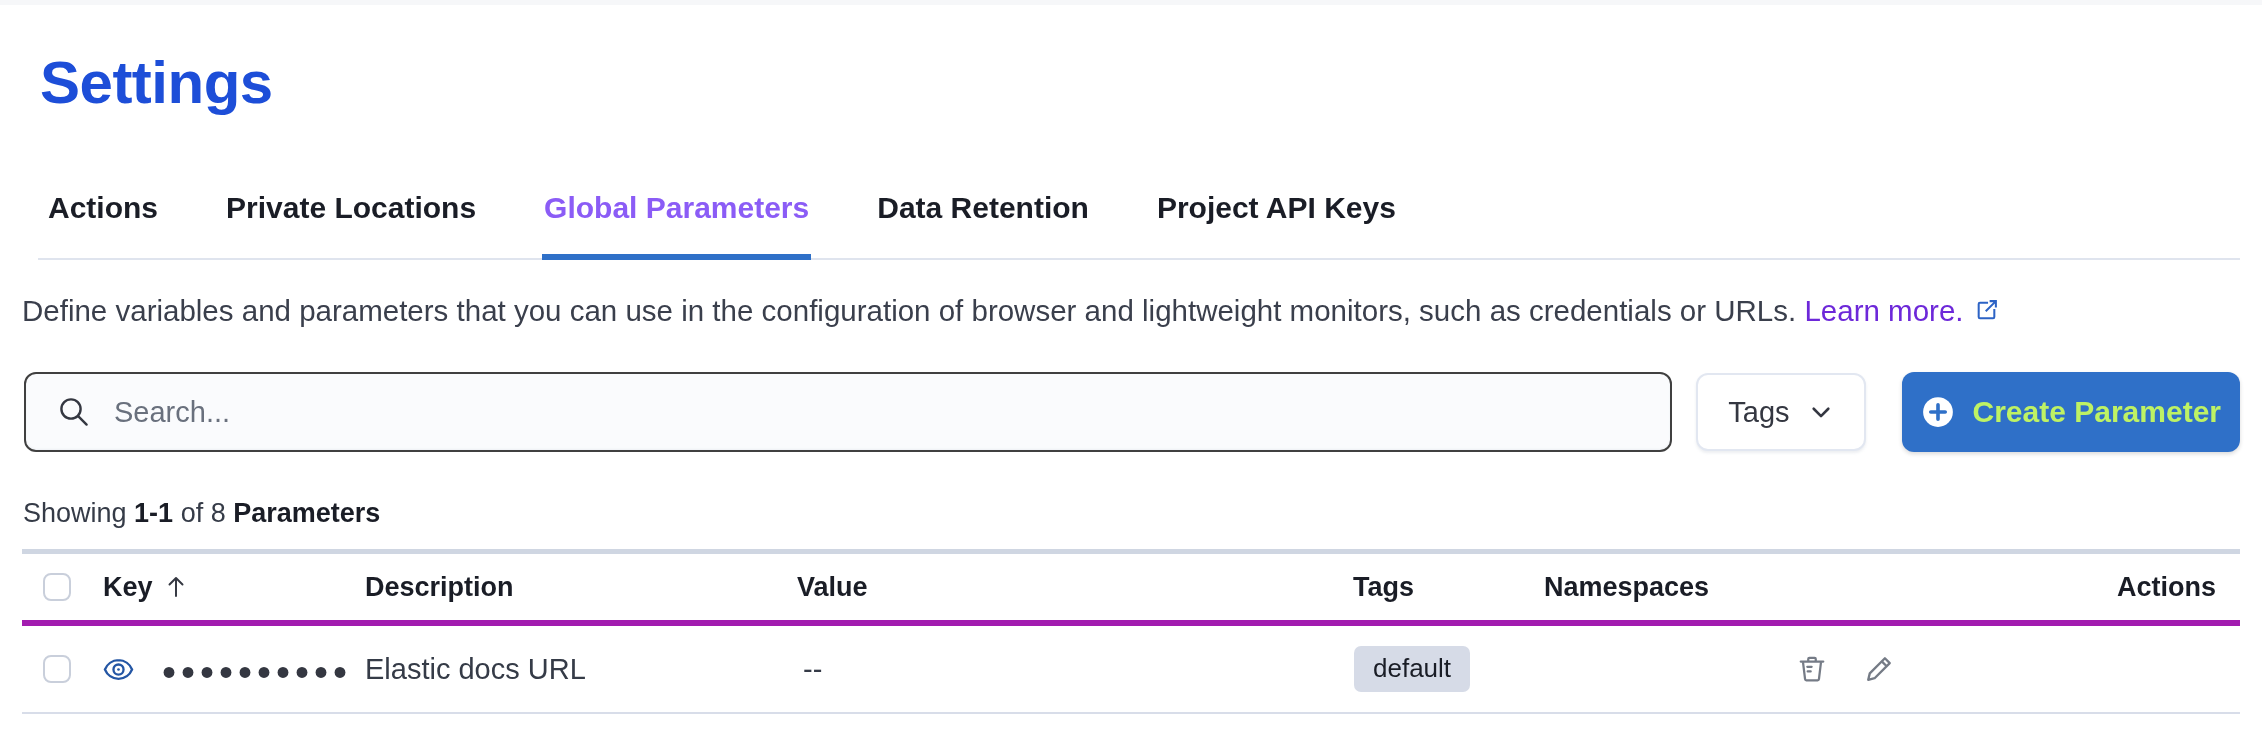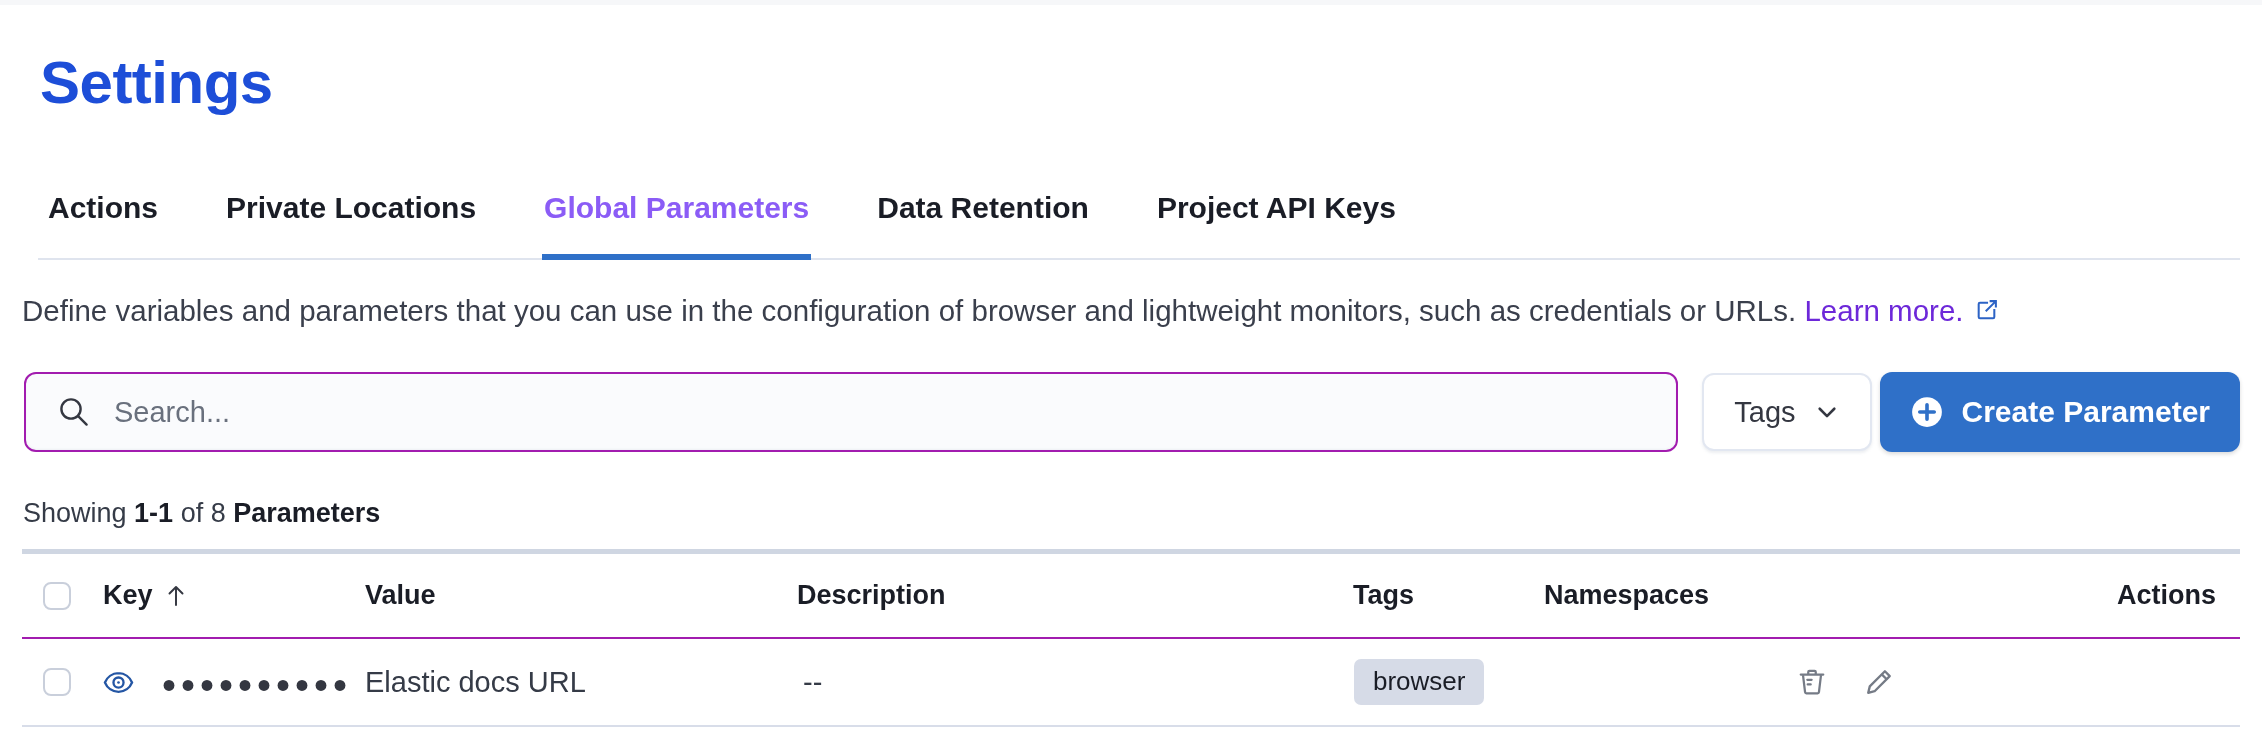--- a/index.html
+++ b/index.html
@@ -33,60 +33,60 @@
     margin: 26px 100px 0 22px;
     font-size: 29.5px; line-height: 50px; color: #3a3f4c;
   }
   .description a { color: #6d28d9; text-decoration: none; }
   .popout-icon { display: inline-block; width: 25px; height: 25px; margin-left: 10px; vertical-align: -2px; }
 
   
   .toolbar { display: flex; align-items: center; margin: 36px 22px 0 24px; }
   .search-box {
     flex: 1; height: 80px; display: flex; align-items: center;
-    background: #fafbfd; border: 2px solid #a21caf; border-radius: 12px;
+    background: #fafbfd; border: 2px solid #404040; border-radius: 12px;
     padding: 0 24px; box-shadow: inset 0 -1px 2px rgba(152,162,179,0.12);
   }
   .search-icon { width: 32px; height: 32px; flex: none; margin: 0 24px 0 8px; }
   .search-input {
     flex: 1; border: none; outline: none; background: transparent;
     font-family: inherit; font-size: 29px; color: #353b47;
   }
   .search-input::placeholder { color: #69707d; }
 
   .tags-button {
     height: 78px; margin-left: 24px; padding: 0 30px;
     display: flex; align-items: center; gap: 18px;
     background: #ffffff; border: 2px solid #e2e7f1; border-radius: 12px;
     box-shadow: 0 2px 3px rgba(152,162,179,0.18);
     font-size: 29px; color: #343741; cursor: pointer; font-family: inherit;
   }
   .chevron-down-icon { width: 26px; height: 26px; }
 
   .create-button {
-    height: 80px; margin-left: 8px; padding: 0 30px;
+    height: 80px; margin-left: 36px; padding: 0 19px;
     display: flex; align-items: center; gap: 18px;
     background: #2f70c8; border: none; border-radius: 12px;
-    font-size: 30px; font-weight: 600; color: #ffffff; cursor: pointer;
+    font-size: 30px; font-weight: 600; color: #bef264; cursor: pointer;
     font-family: inherit; box-shadow: 0 2px 4px rgba(0,0,0,0.15);
   }
   .plus-circle-icon { width: 34px; height: 34px; }
 
   
   .summary { margin: 46px 22px 0 23px; font-size: 27px; color: #353b47; }
   .summary b { font-weight: 700; color: #1a1d26; }
 
   
   .table { margin: 20px 22px 0 22px; border-top: 5px solid #cfd6e2; }
   .trow {
     display: grid;
     grid-template-columns: 72px 262px 432px 550px 190px 390px auto;
     align-items: center;
   }
-  .thead { height: 85px; border-bottom: 2px solid #a21caf; }
+  .thead { height: 72px; border-bottom: 6px solid #a21caf; }
   .thead .cell { font-size: 27px; font-weight: 700; color: #1a1d26; }
   .tbody-row { height: 88px; border-bottom: 2px solid #d8dde9; }
   .tbody-row .cell { font-size: 29px; color: #353b47; }
   .cell { padding-left: 9px; display: flex; align-items: center; }
   .cell.c-check { padding-left: 21px; }
   .cell.c-tags { padding-left: 15px; }
   .cell.c-ns { padding-left: 16px; }
   .cell.c-actions { justify-content: flex-end; padding-right: 24px; gap: 36px; }
 
   .checkbox {
@@ -168,24 +168,24 @@
     <div class="cell c-check">
       <div class="checkbox"></div>
     </div>
     <div class="cell">
       <span>Key</span>
       <svg class="sort-arrow-icon" viewBox="0 0 16 16" fill="none" stroke="#343741" stroke-width="1.2" stroke-linecap="round" stroke-linejoin="round">
         <path d="M8 13.5 V2.8 M4 6.5 L8 2.5 L12 6.5"></path>
       </svg>
     </div>
     <div class="cell">
+      <span>Description</span>
+    </div>
+    <div class="cell">
       <span>Value</span>
-    </div>
-    <div class="cell">
-      <span>Description</span>
     </div>
     <div class="cell c-tags">
       <span>Tags</span>
     </div>
     <div class="cell c-ns">
       <span>Namespaces</span>
     </div>
     <div class="cell c-actions">
       <span>Actions</span>
     </div>
@@ -203,21 +203,21 @@
       </svg>
       <span class="masked-value">••••••••••</span>
     </div>
     <div class="cell">
       <span>Elastic docs URL</span>
     </div>
     <div class="cell c-tags">
       <span>--</span>
     </div>
     <div class="cell c-ns">
-      <span class="badge">browser</span>
+      <span class="badge">default</span>
     </div>
     <div class="cell c-actions">
       <svg class="trash-icon" viewBox="0 0 16 16" fill="none" stroke="#757b86" stroke-width="1.2">
         <path d="M2 4 H14" stroke-linecap="round"></path>
         <path d="M6 4 V2.6 C6 2.25 6.25 2 6.6 2 H9.4 C9.75 2 10 2.25 10 2.6 V4"></path>
         <path d="M3.2 4.3 L4.3 13.4 C4.35 13.75 4.6 14 4.95 14 H11.05 C11.4 14 11.65 13.75 11.7 13.4 L12.8 4.3"></path>
         <path d="M5.5 6.8 H7.8 M5.7 9.3 H7.3" stroke-linecap="round"></path>
       </svg>
       <svg class="pencil-icon" viewBox="0 0 16 16" fill="none" stroke="#757b86" stroke-width="1.2" stroke-linejoin="round">
         <path d="M11.3 2.2 L13.8 4.7 L6 12.5 L2.7 13.3 L3.5 10 Z"></path>

